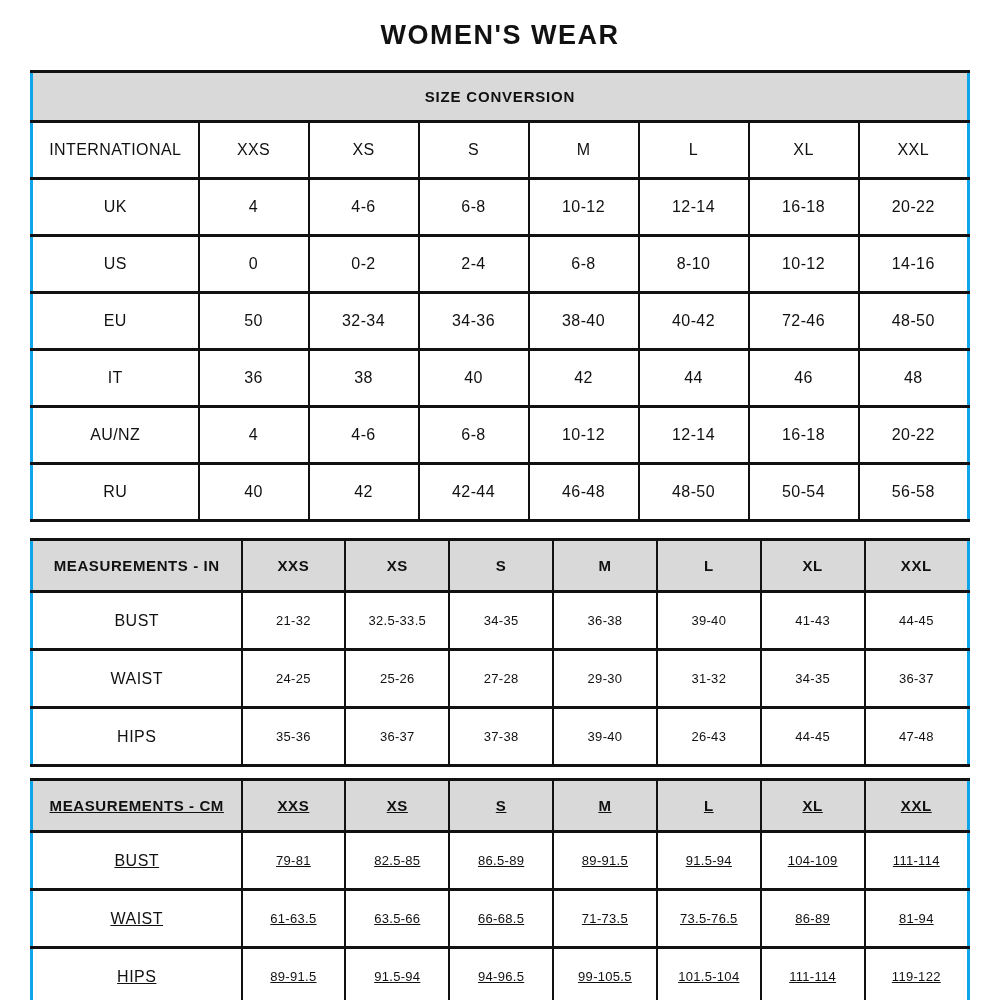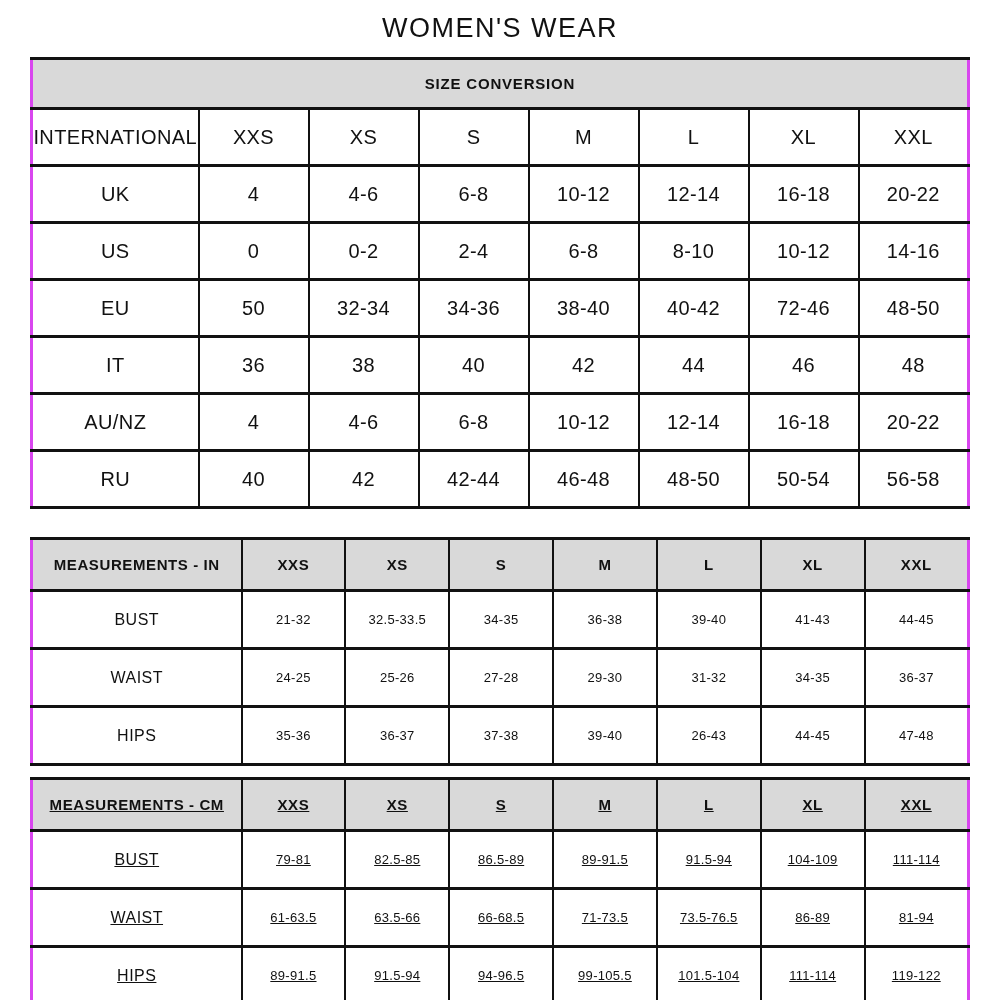--- a/index.html
+++ b/index.html
@@ -5,54 +5,54 @@
   * { box-sizing: border-box; }
   html, body {
     margin: 0; padding: 0;
     width: 1000px; height: 1000px;
     background: #ffffff;
     font-family: "Liberation Sans", sans-serif;
     color: #111111;
   }
   .page { width: 1000px; height: 1000px; overflow: hidden; }
   .title {
-    height: 57px;
+    height: 70px;
     display: flex; align-items: center; justify-content: center;
-    font-size: 27px; font-weight: normal; letter-spacing: 1.5px;
+    font-size: 27px; font-weight: bold; letter-spacing: 1.5px;
   }
   table {
     border-collapse: collapse;
     table-layout: fixed;
     width: 940px;
     margin-left: 30px;
   }
   td {
     border-left: 2px solid #111;
     border-right: 2px solid #111;
     border-top: 3px solid #111;
     border-bottom: 3px solid #111;
     text-align: center;
     vertical-align: middle;
     padding: 0;
     overflow: hidden;
   }
-  table { border: 3px solid #d946ef; }
+  table { border: 3px solid #0ea5e9; }
 
   
-  .t1 td { height: 57px; font-size: 20px; letter-spacing: 0.4px; }
+  .t1 td { height: 57px; font-size: 16px; letter-spacing: 0.4px; }
   .t1 .main-hdr {
     height: 50px;
     background: #d9d9d9;
     font-weight: bold;
     font-size: 15px;
     letter-spacing: 0.8px;
   }
 
   
-  .tm { margin-top: 28px; }
+  .tm { margin-top: 16px; }
   .tm td { height: 58px; font-size: 13px; letter-spacing: 0.3px; }
   .tm .hdr-row td {
     height: 52px;
     background: #d9d9d9;
     font-weight: bold;
     font-size: 15px;
     letter-spacing: 0.6px;
   }
   .tm .lbl { font-size: 16px; letter-spacing: 0.5px; }
   .t3 { margin-top: 11px; text-decoration: underline; }

